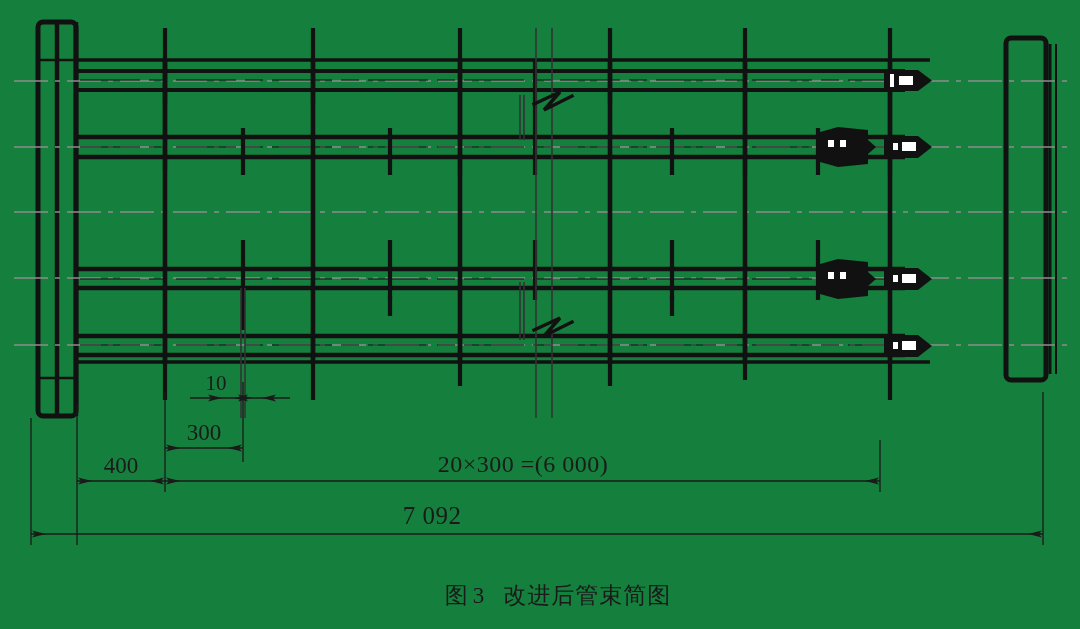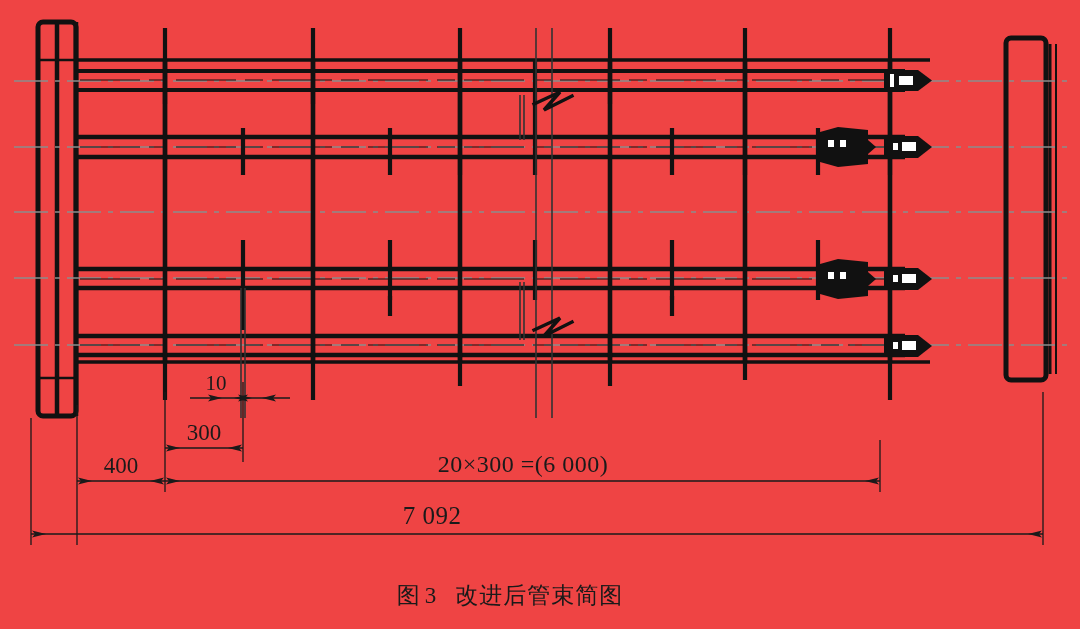--- a/index.html
+++ b/index.html
@@ -10,40 +10,41 @@
   body {
     width: 1080px;
     height: 629px;
     font-family: "Liberation Serif", "DejaVu Serif", serif;
     overflow: hidden;
   }
   #figure-root {
     position: relative;
     width: 1080px;
     height: 629px;
-    background: #ef4444;
+    background: #15803d;
   }
   #drawing-svg {
     position: absolute;
     left: 0;
     top: 0;
     width: 1080px;
     height: 629px;
     display: block;
   }
   .caption {
     position: absolute;
     left: 0;
     top: 580px;
     width: 1020px;
     text-align: center;
     font-size: 23px;
     color: #1a1a1a;
     letter-spacing: 1px;
     font-family: "Liberation Serif", "DejaVu Serif", serif;
+    padding-left: 48px;
   }
   .caption .cap-label { margin-right: 4px; }
   .caption .cap-num { margin-right: 18px; }
   text { font-family: "Liberation Serif", "DejaVu Serif", serif; }
 </style>
 </head>
 <body>
 
 <div id="figure-root">
 

